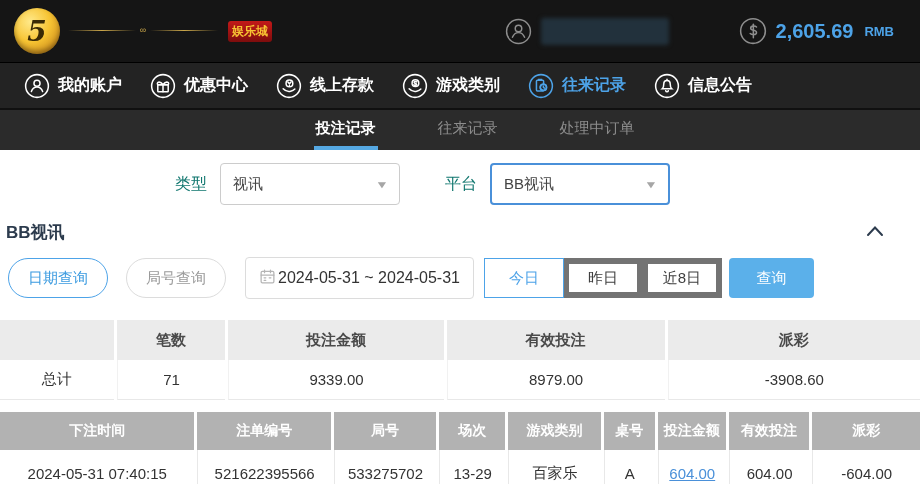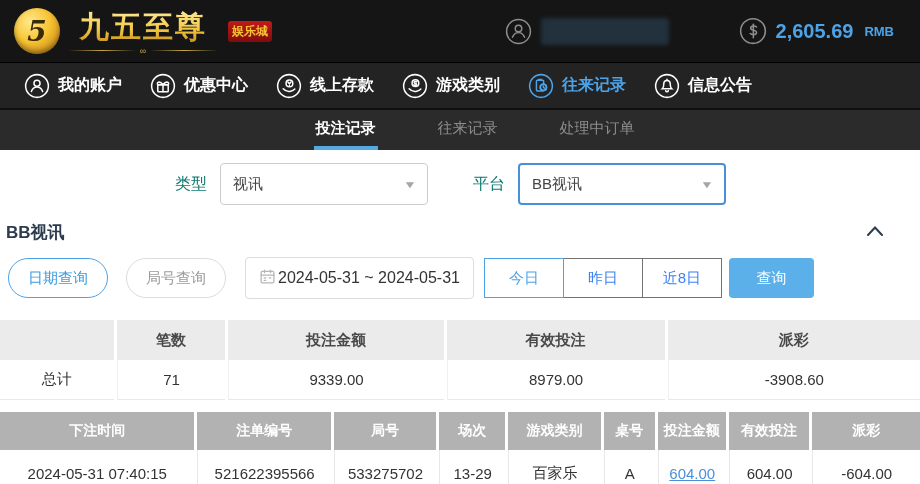--- a/index.html
+++ b/index.html
@@ -40,21 +40,21 @@
 
   
   .tab-bar { height:40px; background:#2b2b2b; display:flex; justify-content:center; gap:58px; padding-left:30px; }
   .tab { font-size:15px; color:#8c8c8c; display:flex; align-items:center; border-bottom:4px solid transparent;
     padding:8px 2px; cursor:pointer; }
   .tab.active { color:#fff; border-bottom-color:#55a8e2; font-weight:bold; }
 
   
   .filter-row { display:flex; align-items:center; margin:13px 0 13px 175px; height:42px; }
   .filter-label { font-size:16px; color:#0f766e; margin-right:13px; }
-  .select-box { width:208px; height:42px; border:1px solid #ccc; border-radius:4px; background:#fff;
+  .select-box { width:180px; height:42px; border:1px solid #ccc; border-radius:4px; background:#fff;
     display:flex; align-items:center; justify-content:space-between; padding:0 12px; cursor:pointer; }
   .select-box.focused { border:2px solid #4a90d9; }
   .select-value { font-size:15px; color:#444; }
   .caret { color:#a6a6a6; font-size:10px; transform:scaleX(1.4); }
   .filter-gap { width:45px; }
 
   
   .section-header { display:flex; align-items:center; justify-content:space-between; height:28px; padding:0 36px 0 6px; }
   .section-title { font-size:17px; font-weight:bold; color:#2c3b4d; }
 
@@ -62,21 +62,21 @@
   .query-row { display:flex; align-items:center; margin:12px 0 0 8px; height:40px; }
   .pill { height:40px; border-radius:20px; padding:3px 19px; font-size:15px; background:#fff;
     display:flex; align-items:center; cursor:pointer; }
   .pill.active { border:1px solid #4da3e8; color:#3b9be0; }
   .pill.idle { border:1px solid #dcdcdc; color:#999; margin-left:18px; }
   .date-input { height:42px; border:1px solid #dcdcdc; border-radius:4px; display:flex; align-items:center;
     gap:2px; padding:0 13px; margin-left:19px; cursor:pointer; }
   .date-text { font-size:16px; color:#333; }
   .seg-group { display:flex; margin-left:10px; }
   .seg { width:80px; height:40px; display:flex; align-items:center; justify-content:center; font-size:15px;
-    background:#fff; border:1px solid #737373; color:#3b82f6; cursor:pointer; }
+    background:#fff; border:6px solid #737373; color:#404040; cursor:pointer; }
   .seg + .seg { margin-left:-1px; }
   .seg.active { border:1px solid #4da3e8; color:#4da3e8; z-index:2; position:relative; }
   .search-btn { width:85px; height:40px; margin-left:7px; background:#5bb0ea; color:#fff; font-size:15px;
     border:none; border-radius:4px; cursor:pointer; }
 
   
   .summary-wrap { margin-top:22px; overflow:hidden; }
   table.summary { width:calc(100% + 6px); margin:0 -3px; table-layout:fixed;
     border-collapse:separate; border-spacing:3px 0; }
   table.summary th { background:#ebebeb; height:40px; font-size:15px; color:#4a4a4a; font-weight:bold; text-align:center; }
@@ -96,21 +96,20 @@
 </style>
 </head>
 <body>
 
 <div class="top-header">
   <div class="logo-wrap">
     <div class="logo-circle">
       <span>5</span>
     </div>
     <div class="logo-text-col">
-      <div class="logo-title">九五至尊</div>
       <div class="logo-flourish">
         <span>∞</span>
       </div>
     </div>
     <div class="logo-badge">
       <span>娱乐城</span>
     </div>
   </div>
 
   <div class="header-right">

